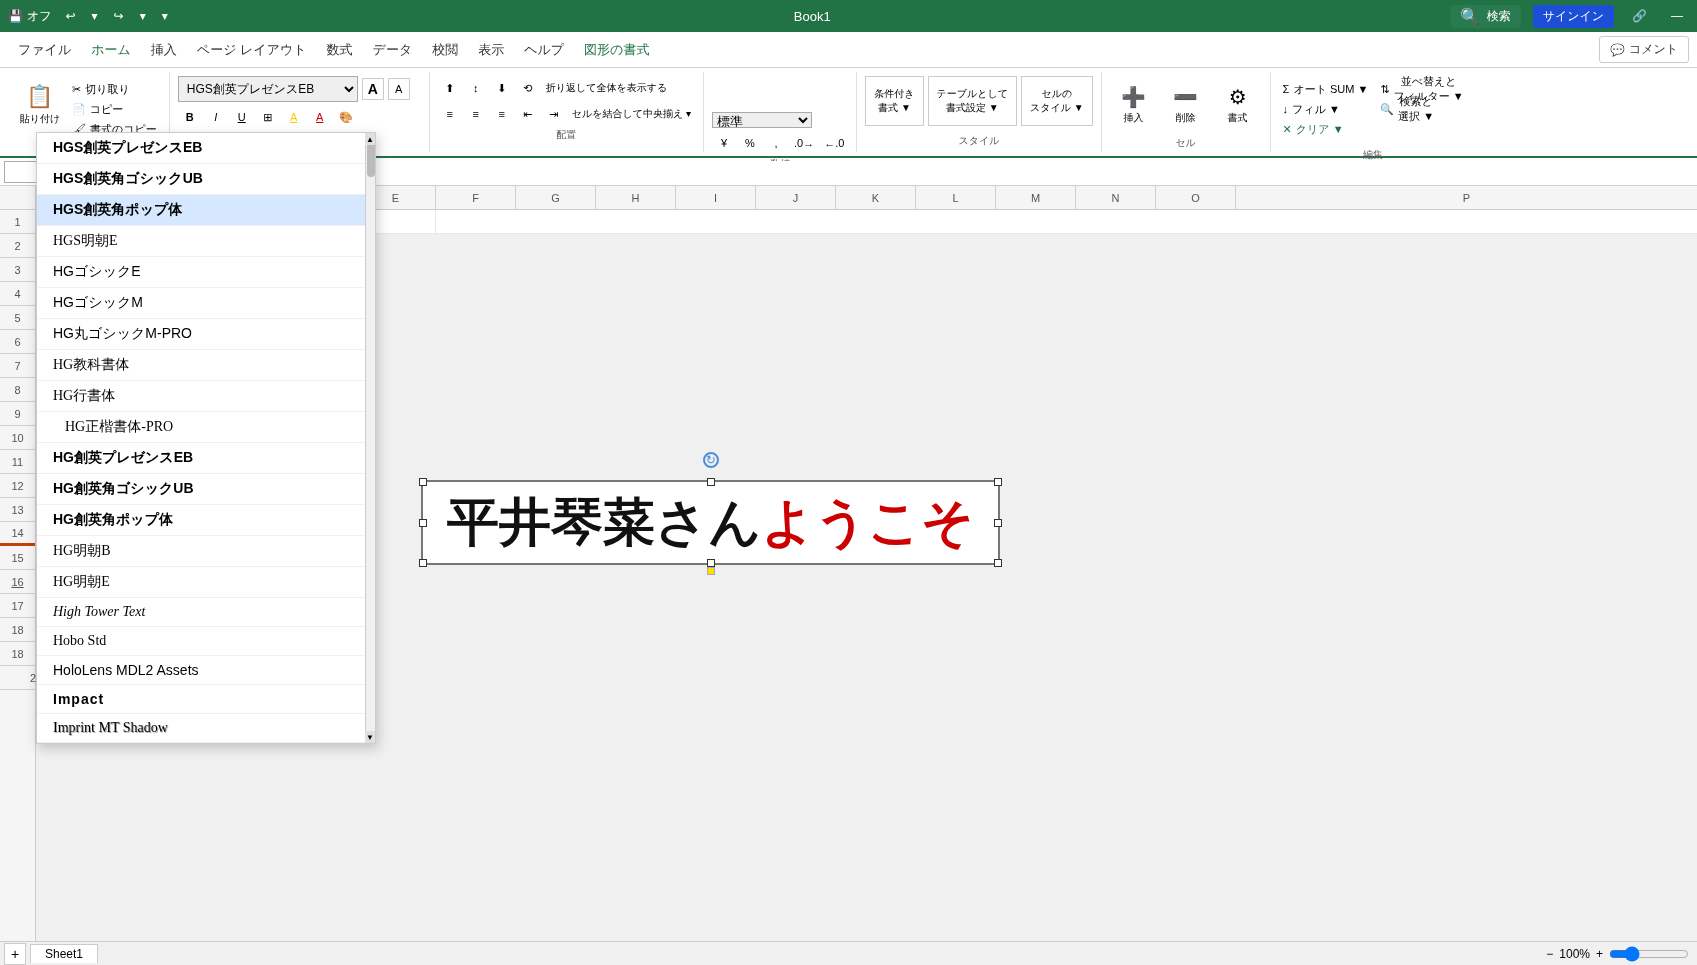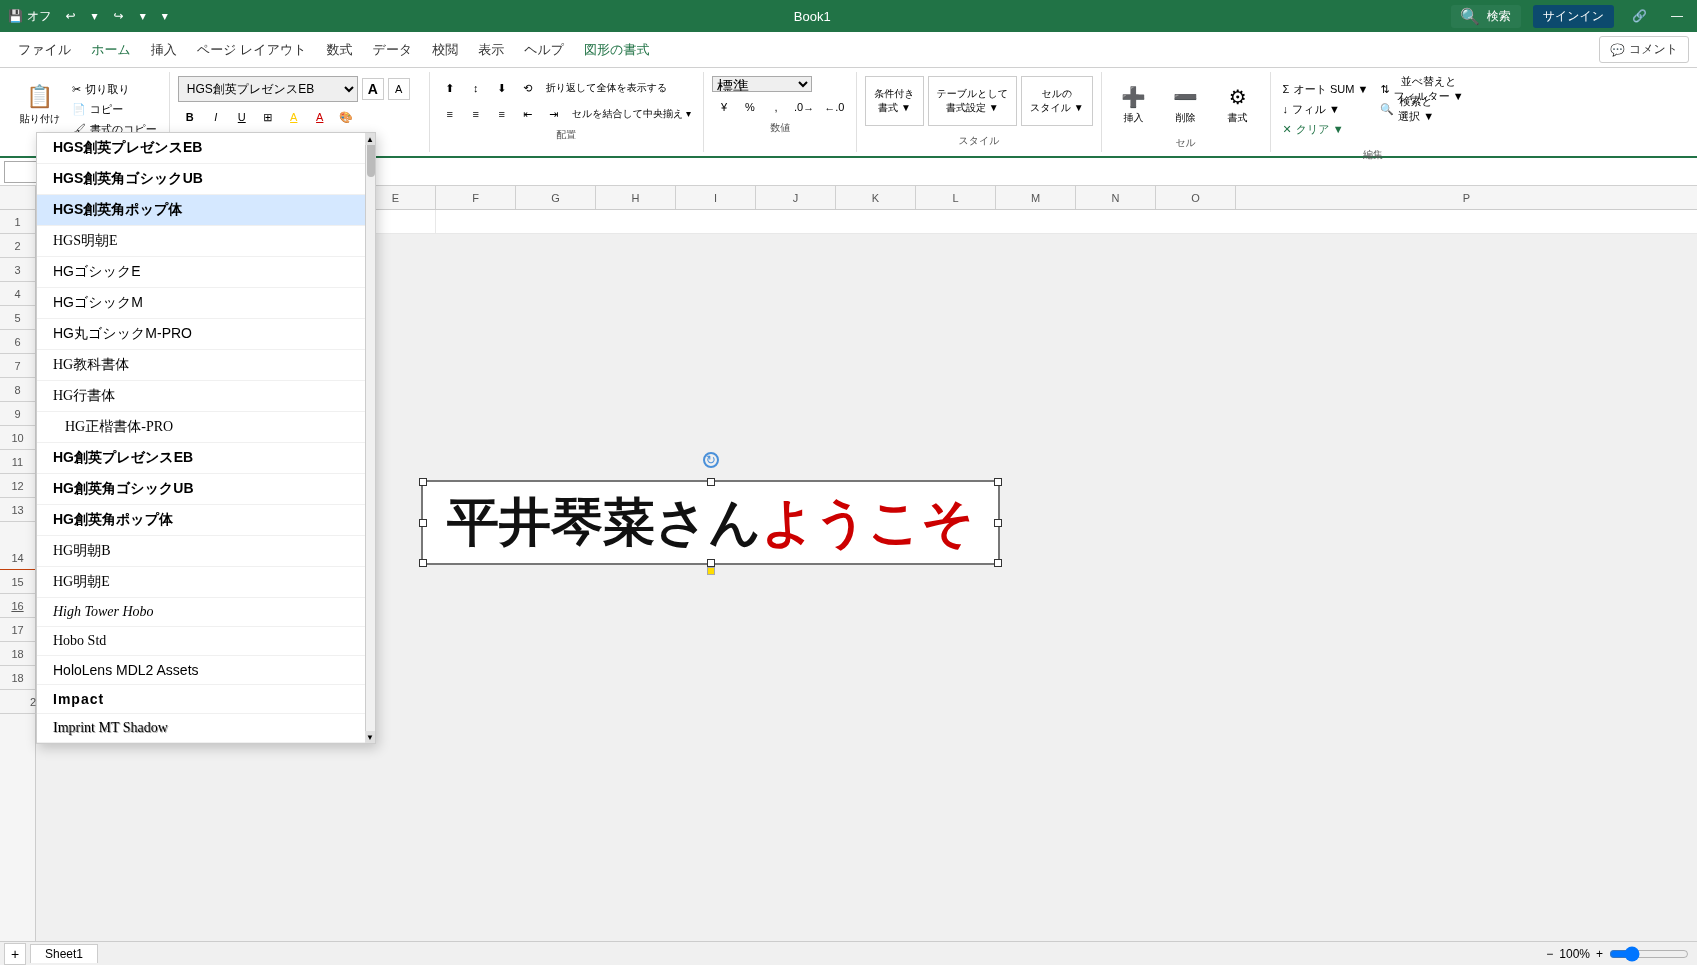--- a/index.html
+++ b/index.html
@@ -109,21 +109,21 @@
       <button class="title-bar-btn">▾</button>
       <button class="title-bar-btn">▾</button>
     </div>
   </div>
   <div class="title-bar-center">Book1</div>
   <div class="title-bar-right">
     <div style="display:flex;align-items:center;gap:6px;background:#2a7a50;padding:2px 10px;border-radius:3px;">
       <span>🔍</span>
       <span style="font-size:12px;color:white;">検索</span>
     </div>
-    <button class="title-bar-btn" style="background:#0c4a6e;padding:3px 10px;border-radius:3px;">サインイン</button>
+    <button class="title-bar-btn" style="background:#1d4ed8;padding:3px 10px;border-radius:3px;">サインイン</button>
     <button class="title-bar-btn">🔗</button>
     <button class="title-bar-btn">—</button>
   </div>
 </div>
 
 <div class="menu-bar">
   <span class="menu-item">ファイル</span>
   <span class="menu-item active">ホーム</span>
   <span class="menu-item">挿入</span>
   <span class="menu-item">ページ レイアウト</span>
@@ -192,21 +192,21 @@
         <button class="ribbon-btn">≡</button>
         <button class="ribbon-btn">≡</button>
         <button class="ribbon-btn">⇤</button>
         <button class="ribbon-btn">⇥</button>
         <button class="ribbon-btn" style="font-size:10px;">セルを結合して中央揃え ▾</button>
       </div>
       <div style="font-size:10px;color:#555;text-align:center;margin-top:2px;">配置</div>
     </div>
 
     <div style="display:flex;flex-direction:column;padding:4px 8px;border-right:1px solid #e0e0e0;">
-      <select style="height:16px;font-size:16px;border:1px solid #aaa;margin-bottom:3px;width:100px;">
+      <select style="height:16px;font-size:13px;border:1px solid #aaa;margin-bottom:3px;width:100px;margin-top:36px;">
         <option>標準</option>
       </select>
       <div style="display:flex;align-items:center;gap:2px;">
         <button class="ribbon-btn">¥</button>
         <button class="ribbon-btn">%</button>
         <button class="ribbon-btn">,</button>
         <button class="ribbon-btn">.0→</button>
         <button class="ribbon-btn">←.0</button>
       </div>
       <div style="font-size:10px;color:#555;text-align:center;margin-top:2px;">数値</div>
@@ -282,21 +282,21 @@
     <div style="height:24px;border-bottom:1px solid #d0d0d0;display:flex;align-items:center;justify-content:center;font-size:11px;color:#555;">4</div>
     <div style="height:24px;border-bottom:1px solid #d0d0d0;display:flex;align-items:center;justify-content:center;font-size:11px;color:#555;">5</div>
     <div style="height:24px;border-bottom:1px solid #d0d0d0;display:flex;align-items:center;justify-content:center;font-size:11px;color:#555;">6</div>
     <div style="height:24px;border-bottom:1px solid #d0d0d0;display:flex;align-items:center;justify-content:center;font-size:11px;color:#555;">7</div>
     <div style="height:24px;border-bottom:1px solid #d0d0d0;display:flex;align-items:center;justify-content:center;font-size:11px;color:#555;">8</div>
     <div style="height:24px;border-bottom:1px solid #d0d0d0;display:flex;align-items:center;justify-content:center;font-size:11px;color:#555;">9</div>
     <div style="height:24px;border-bottom:1px solid #d0d0d0;display:flex;align-items:center;justify-content:center;font-size:11px;color:#555;">10</div>
     <div style="height:24px;border-bottom:1px solid #d0d0d0;display:flex;align-items:center;justify-content:center;font-size:11px;color:#555;">11</div>
     <div style="height:24px;border-bottom:1px solid #d0d0d0;display:flex;align-items:center;justify-content:center;font-size:11px;color:#555;">12</div>
     <div style="height:24px;border-bottom:1px solid #d0d0d0;display:flex;align-items:center;justify-content:center;font-size:11px;color:#555;">13</div>
-    <div style="height:24px;border-bottom:1px solid #c2410c;display:flex;align-items:center;justify-content:center;font-size:11px;color:#555;margin-top:24px;">14</div>
+    <div style="height:24px;border-bottom:3px solid #c2410c;display:flex;align-items:center;justify-content:center;font-size:11px;color:#555;">14</div>
     <div style="height:24px;border-bottom:1px solid #d0d0d0;display:flex;align-items:center;justify-content:center;font-size:11px;color:#555;">15</div>
     <div style="height:24px;border-bottom:1px solid #d0d0d0;display:flex;align-items:center;justify-content:center;font-size:11px;color:#555;text-decoration:underline;">16</div>
     <div style="height:24px;border-bottom:1px solid #d0d0d0;display:flex;align-items:center;justify-content:center;font-size:11px;color:#555;">17</div>
     <div style="height:24px;border-bottom:1px solid #d0d0d0;display:flex;align-items:center;justify-content:center;font-size:11px;color:#555;">18</div>
     <div style="height:24px;border-bottom:1px solid #d0d0d0;display:flex;align-items:center;justify-content:center;font-size:11px;color:#555;">18</div>
     <div style="height:24px;border-bottom:1px solid #d0d0d0;display:flex;align-items:center;justify-content:center;font-size:11px;color:#555;padding-left:36px;">20</div>
   </div>
 
   <div style="flex:1;position:relative;overflow:hidden;">
 
@@ -411,21 +411,21 @@
       <div class="font-dropdown-item" style="padding-right: 16px;">
         <span style="font-family: sans-serif; font-weight: 900;">HG創英角ポップ体</span>
       </div>
       <div class="font-dropdown-item" style="padding-right: 16px;">
         <span style="font-family: serif;">HG明朝B</span>
       </div>
       <div class="font-dropdown-item" style="padding-right: 16px;">
         <span style="font-family: serif;">HG明朝E</span>
       </div>
       <div class="font-dropdown-item" style="padding-right: 16px;">
-        <span style="font-family: Georgia, &quot;Times New Roman&quot;, serif; font-style: italic;">High Tower Hobo</span>
+        <span style="font-family: Georgia, &quot;Times New Roman&quot;, serif; font-style: italic;">High Tower Text</span>
       </div>
       <div class="font-dropdown-item" style="padding-right: 16px;">
         <span style="font-family: Georgia, serif;">Hobo Std</span>
       </div>
       <div class="font-dropdown-item" style="padding-right: 16px;">
         <span style="font-family: sans-serif;">HoloLens MDL2 Assets</span>
       </div>
       <div class="font-dropdown-item" style="padding-right: 16px;">
         <span style="font-family: Impact, &quot;Arial Black&quot;, sans-serif; font-weight: 900; letter-spacing: 1px;">Impact</span>
       </div>

